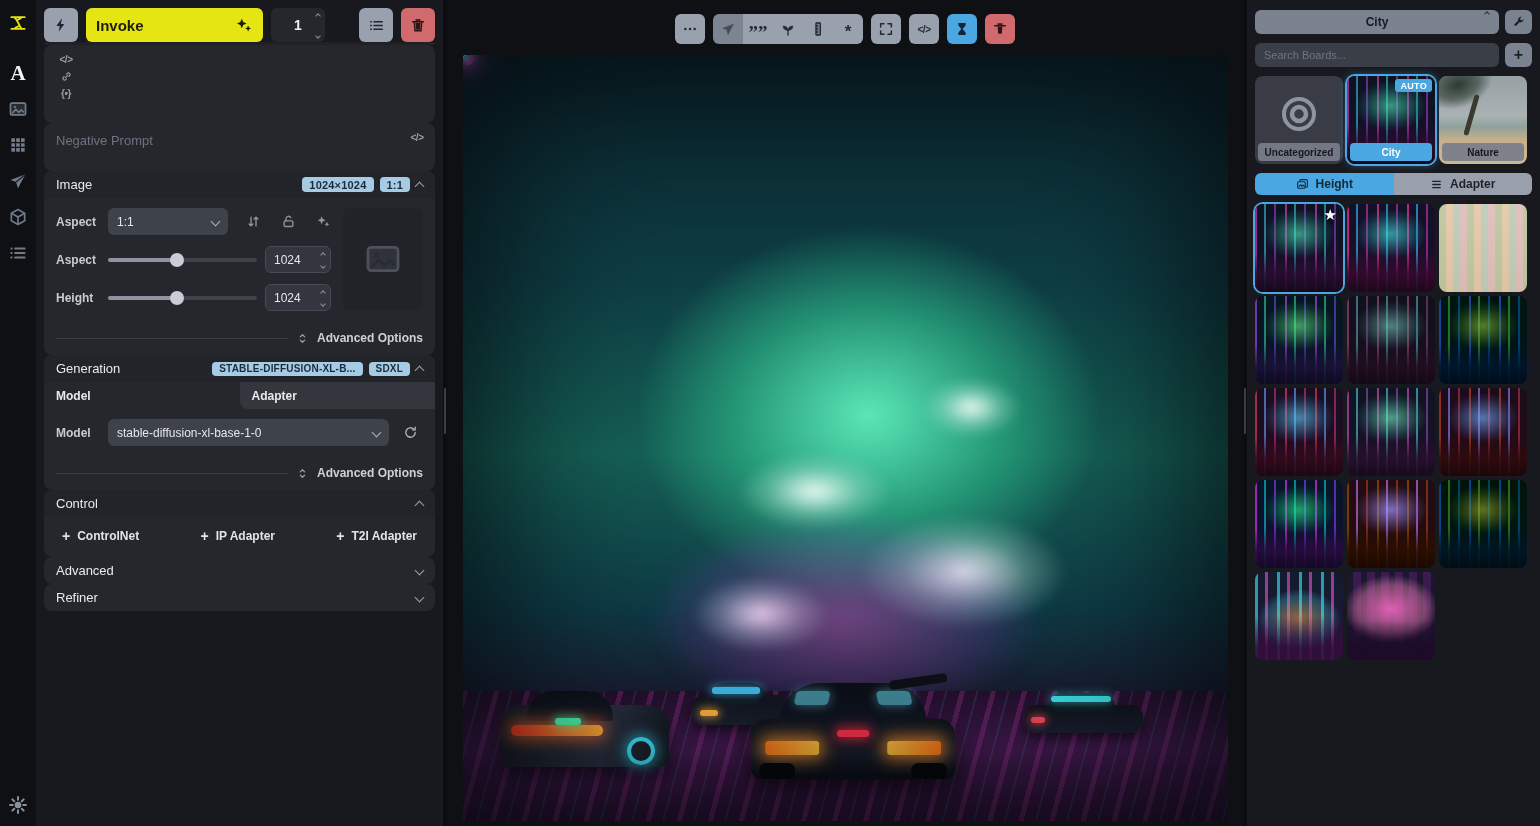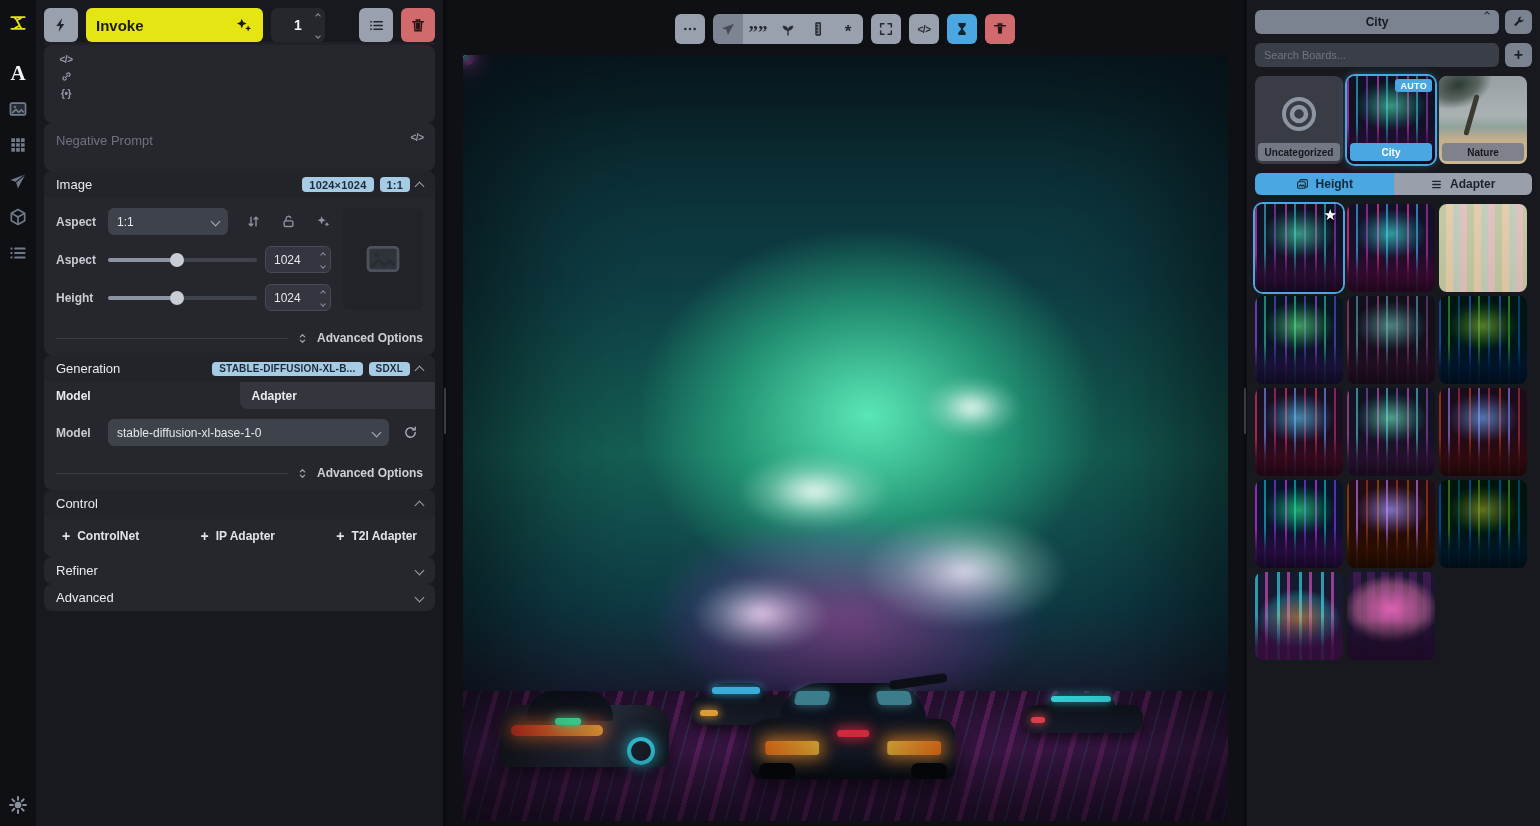--- a/index.html
+++ b/index.html
@@ -427,29 +427,29 @@
         </div>
         <div class="ctl-btn">
           <span class="plus">+</span>
           <span>T2I Adapter</span>
         </div>
       </div>
     </div>
 
     <div class="card">
       <div class="card-h" style="background:#26272d">
-        <span class="t">Refiner</span>
+        <span class="t">Advanced</span>
         <span class="grow"></span>
         <span class="chev"></span>
       </div>
     </div>
 
     <div class="card">
       <div class="card-h" style="background:#26272d">
-        <span class="t">Advanced</span>
+        <span class="t">Refiner</span>
         <span class="grow"></span>
         <span class="chev"></span>
       </div>
     </div>
   </div>
 
   <div class="vdiv">
       <div class="handle"></div>
     </div>
 

